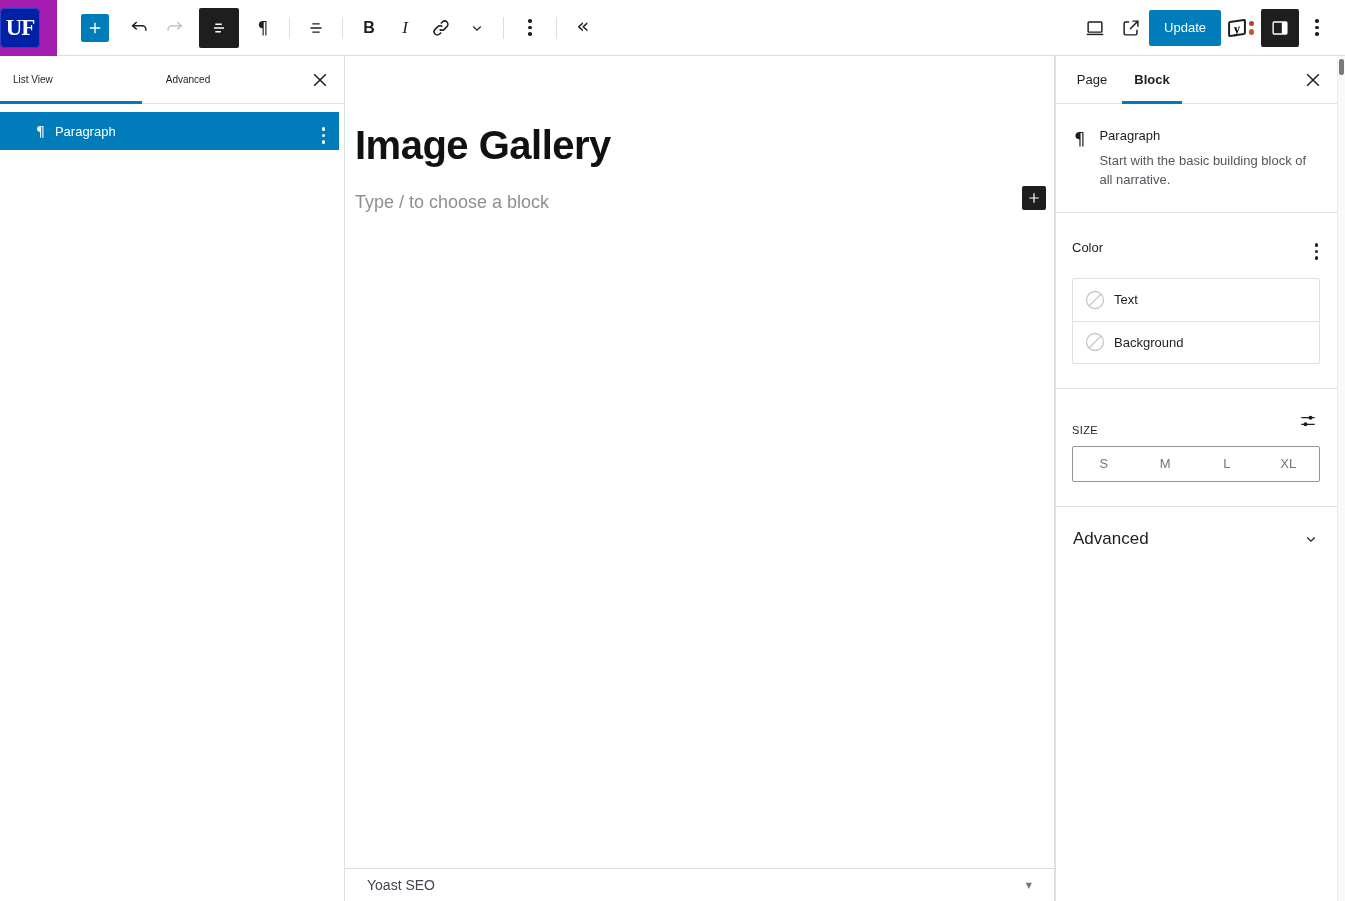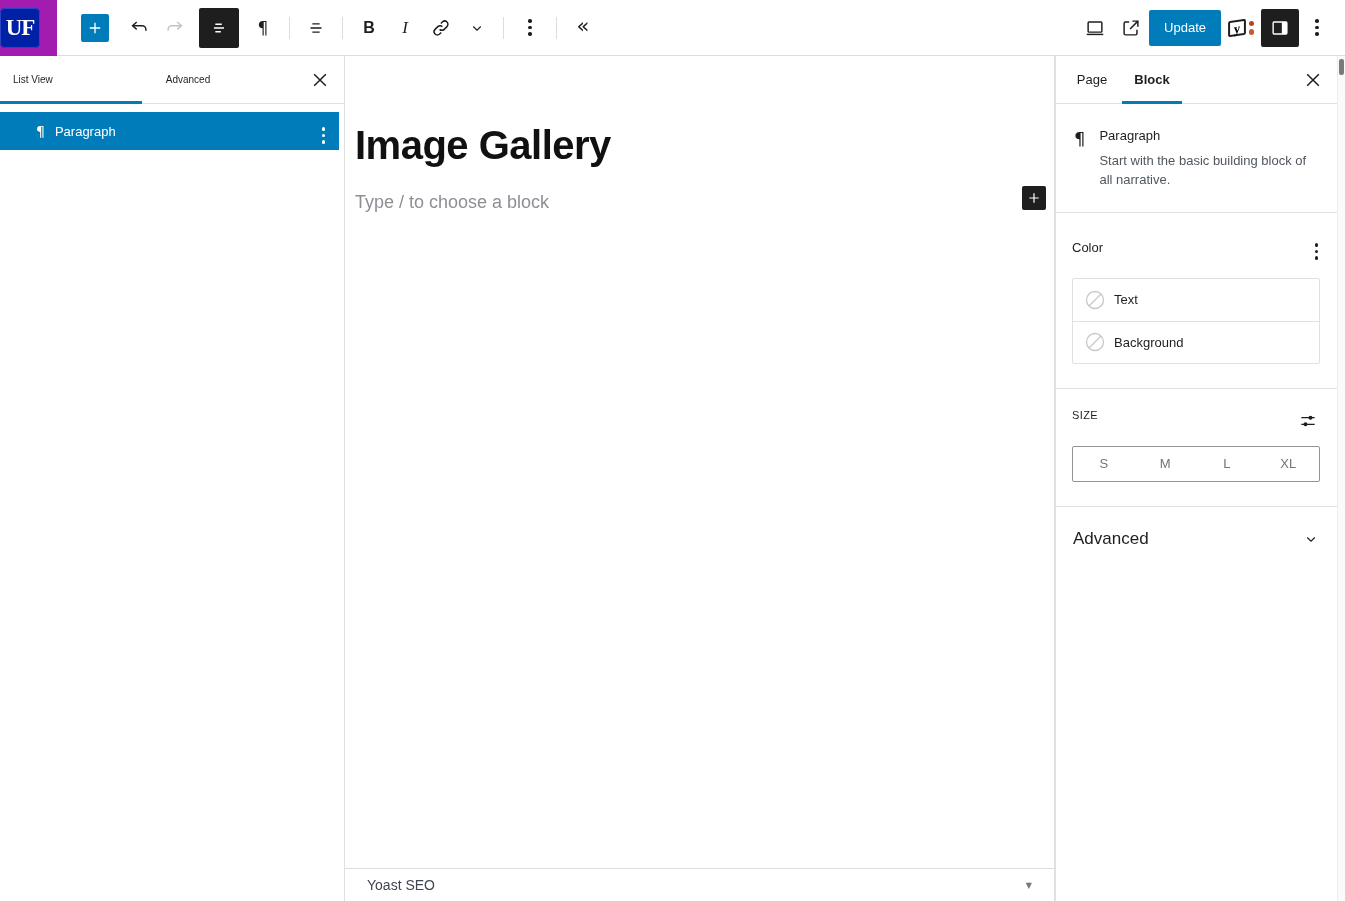--- a/index.html
+++ b/index.html
@@ -124,21 +124,21 @@
   .block-card p { font-size:13px; color:#50575e; line-height:1.45; }
   .divider { height:1px; background:#e0e0e0; border:none; }
   .section { padding:20px 17px 24px 16px; }
   .sec-head { display:flex; align-items:center; justify-content:space-between; margin-bottom:16px; }
   .sec-title { font-size:13px; font-weight:500; }
   .menu-dots { background:none; border:none; cursor:pointer; color:#1e1e1e; padding:2px; }
   .color-box { border:1px solid #e0e0e0; border-radius:2px; }
   .color-row { height:42px; display:flex; align-items:center; padding-left:12px; gap:9px; cursor:pointer; }
   .color-row + .color-row { border-top:1px solid #e0e0e0; }
   .color-row span { font-size:13px; }
-  .size-row { display:flex; align-items:flex-start; justify-content:space-between; margin-bottom:10px; }
+  .size-row { display:flex; align-items:flex-end; justify-content:space-between; margin-bottom:10px; }
   .size-label { font-size:11px; font-weight:500; letter-spacing:0.4px; }
   .seg { border:1px solid #949494; border-radius:2px; height:36px; display:flex; }
   .seg button {
     flex:1; background:none; border:none; color:#757575; font-size:13px;
     cursor:pointer; font-family:inherit;
   }
   .adv-row { display:flex; align-items:center; justify-content:space-between; padding:22px 17px; cursor:pointer; }
   .adv-row span { font-size:17px; font-weight:500; }
 
   

